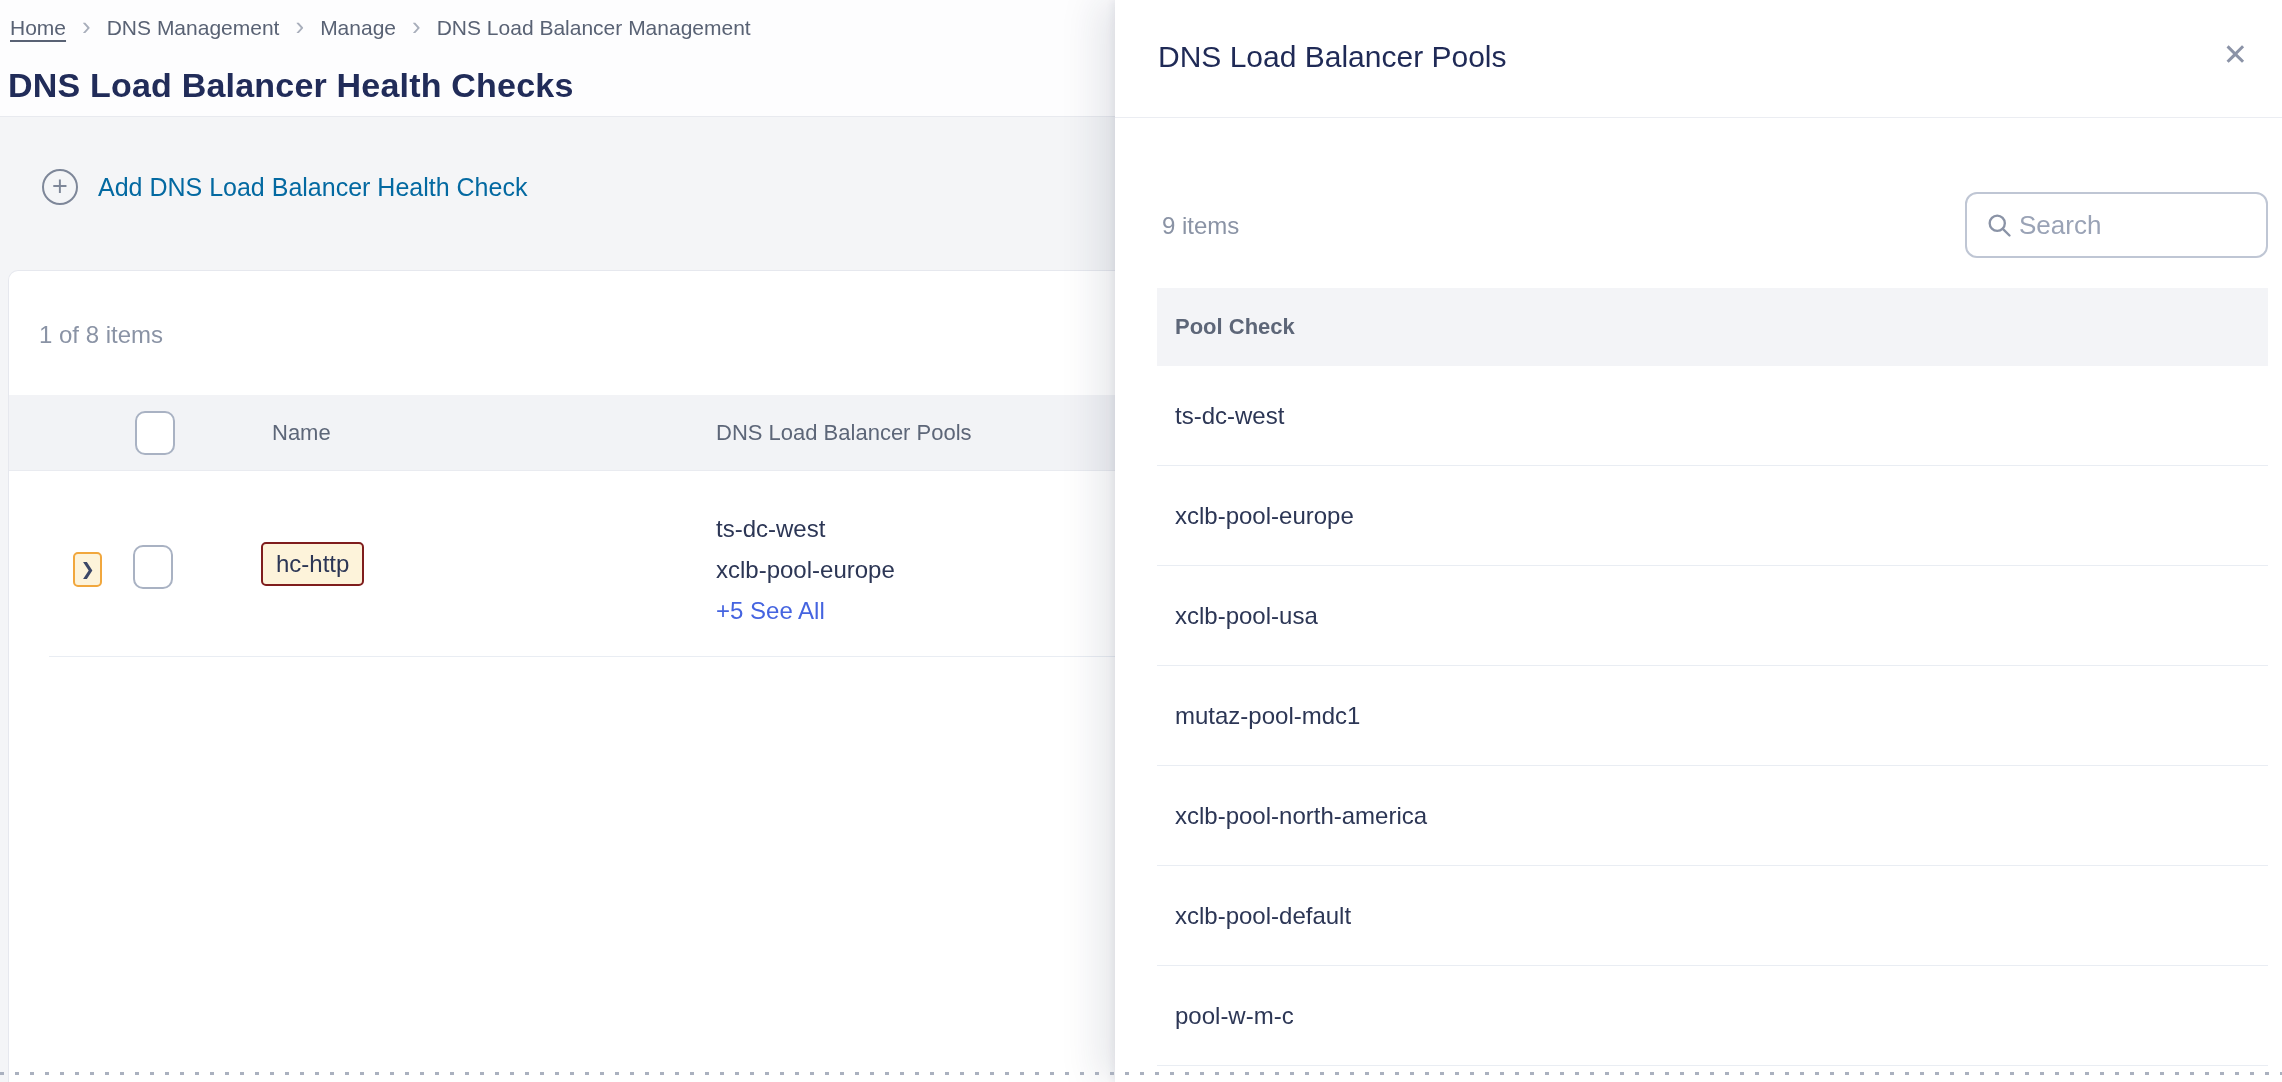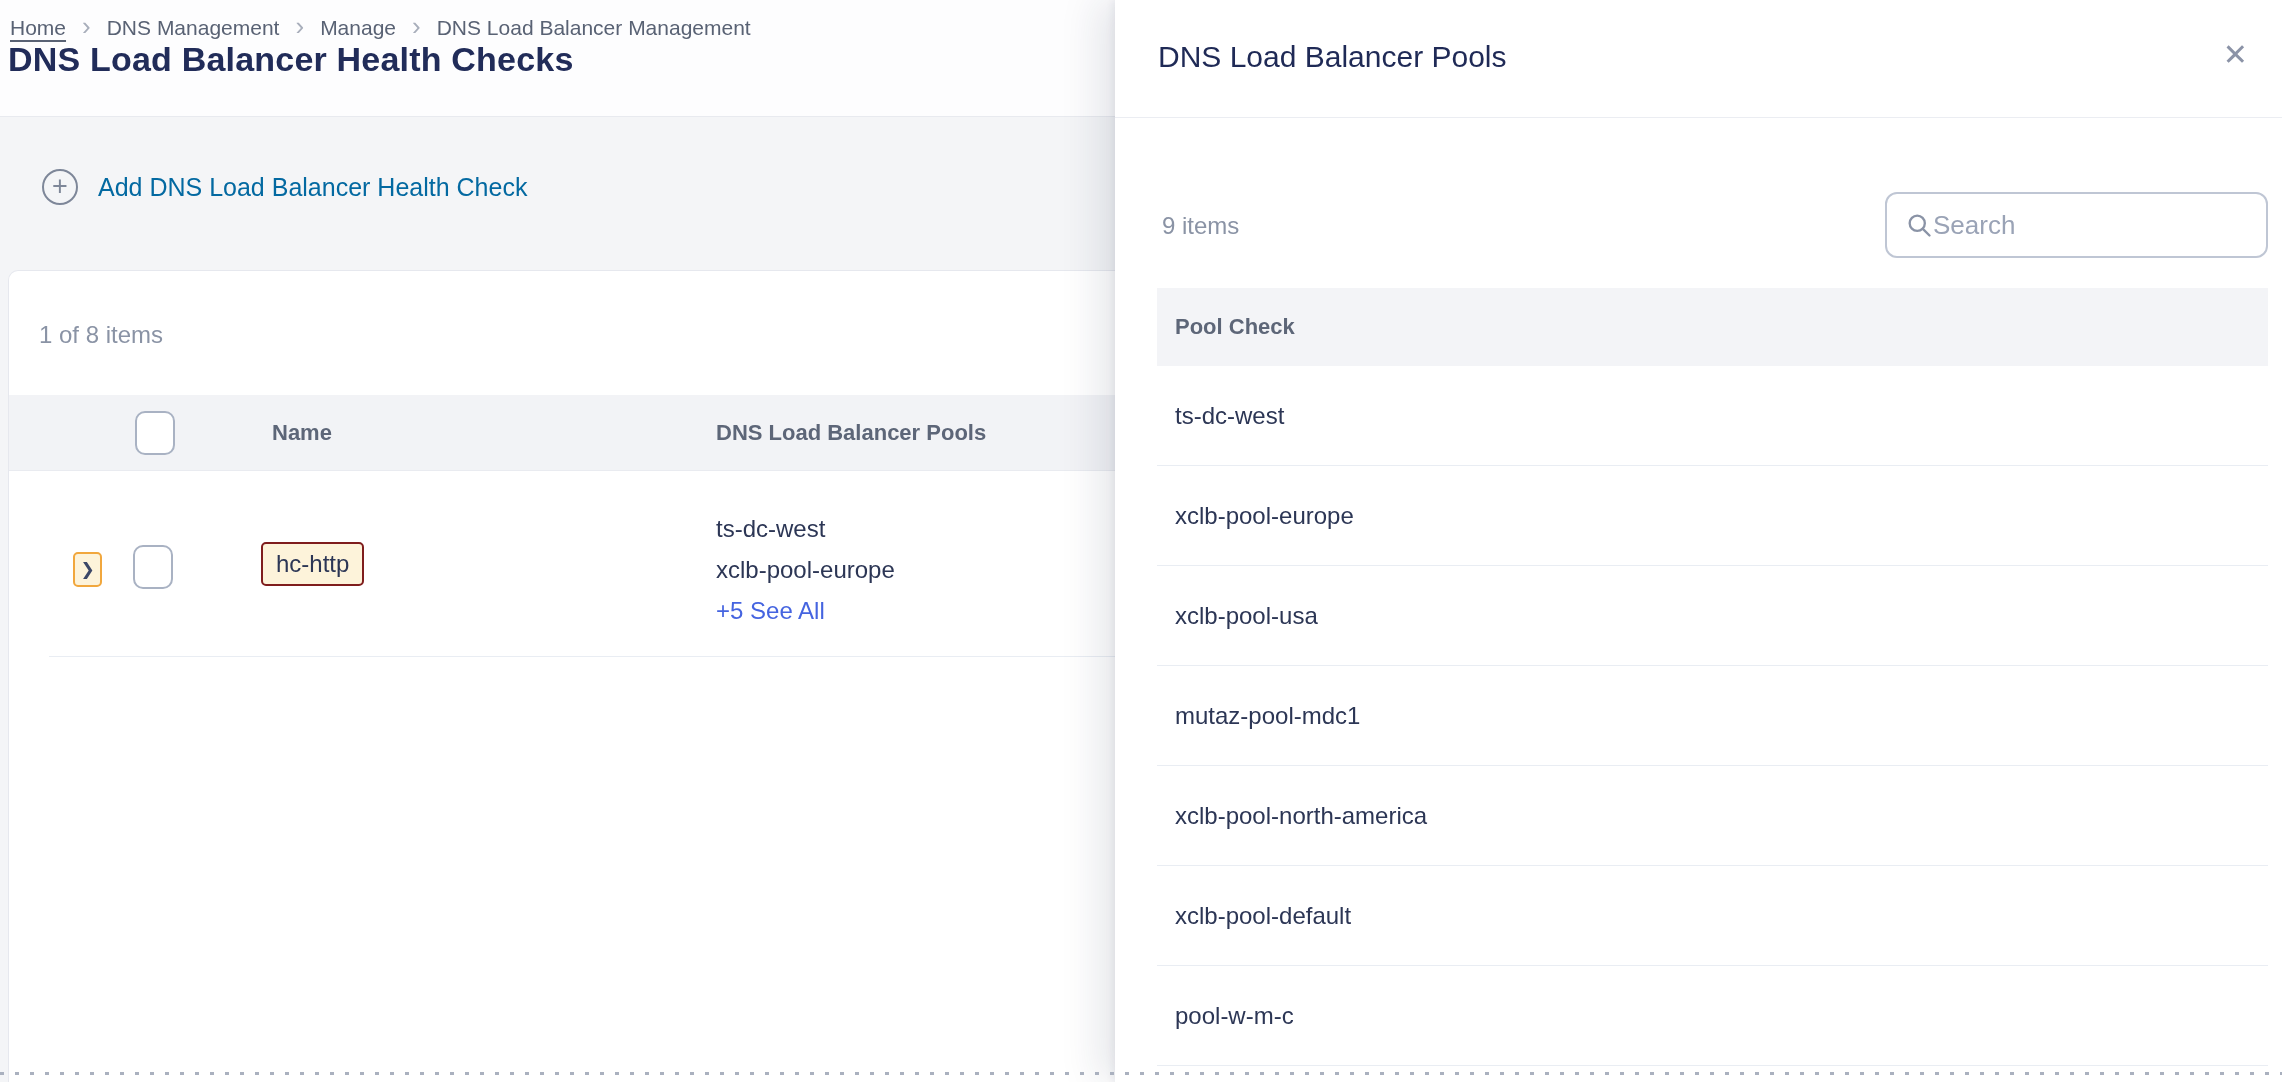--- a/index.html
+++ b/index.html
@@ -22,21 +22,21 @@
   }
   .breadcrumb {
     position:absolute; top:15px; left:10px;
     display:flex; align-items:center; gap:16px;
     font-size:21px; color:#596274;
   }
   .crumb { color:#596274; text-decoration:none; cursor:pointer; }
   .crumb.home { text-decoration:underline; text-underline-offset:5px; }
   .crumb-sep { color:#a8aebb; font-size:26px; line-height:1; transform:translateY(-2px); }
   .page-title {
-    position:absolute; top:40px; left:8px;
+    position:absolute; top:66px; left:8px;
     font-size:34px; font-weight:600; color:#212c59; letter-spacing:.2px;
   }
 
   .page-body { position:absolute; top:117px; left:0; right:0; bottom:0; background:#f4f5f7; }
 
   .add-btn {
     position:absolute; top:52px; left:42px;
     display:flex; align-items:center; gap:20px;
     background:none; border:none; cursor:pointer;
   }
@@ -52,21 +52,21 @@
     position:absolute; top:153px; left:8px; right:-2px; bottom:0;
     background:#ffffff; border:1px solid #e6e8ee; border-bottom:none;
     border-radius:10px 10px 0 0;
   }
   .items-count { position:absolute; top:50px; left:30px; font-size:24px; color:#8a93a5; }
 
   .thead {
     position:absolute; top:124px; left:0; right:0; height:76px;
     background:#f2f3f6; border-bottom:1px solid #e9ebf0;
   }
-  .col-label { position:absolute; top:25px; font-size:22px; font-weight:700; color:#5d6678; }
+  .col-label { position:absolute; top:25px; font-size:22px; font-weight:400; color:#5d6678; }
   .col-name  { left:263px; }
   .col-pools { left:707px; }
 
   .checkbox {
     position:absolute; width:40px; height:44px;
     background:#fff; border:2px solid #a9b2c3; border-radius:10px;
     cursor:pointer;
   }
   .thead .checkbox { left:126px; top:16px; }
   .trow  .checkbox { left:124px; top:74px; }
@@ -107,23 +107,23 @@
     font-size:30px; font-weight:500; color:#1f2a56;
   }
   .drawer-close {
     position:absolute; right:34px; top:40px;
     background:none; border:none; cursor:pointer;
     font-size:30px; color:#8b93a7; line-height:1;
   }
   .drawer-count { position:absolute; left:47px; top:212px; font-size:24px; color:#8a93a5; }
 
   .search-box {
-    position:absolute; top:192px; right:14px; width:383px; height:66px;
+    position:absolute; top:192px; right:14px; width:303px; height:66px;
     border:2px solid #bfc6d4; border-radius:12px; background:#fff;
-    display:flex; align-items:center; padding:0 18px; gap:0; cursor:text;
+    display:flex; align-items:center; padding:0 18px; gap:6px; cursor:text;
   }
   .search-box svg { flex:0 0 auto; }
   .search-box input {
     border:none; outline:none; background:transparent;
     font-size:26px; color:#39415a; width:100%;
     font-family:"Liberation Sans", sans-serif;
   }
   .search-box input::placeholder { color:#9aa3b6; }
 
   .pool-table { position:absolute; top:288px; left:42px; right:14px; }

